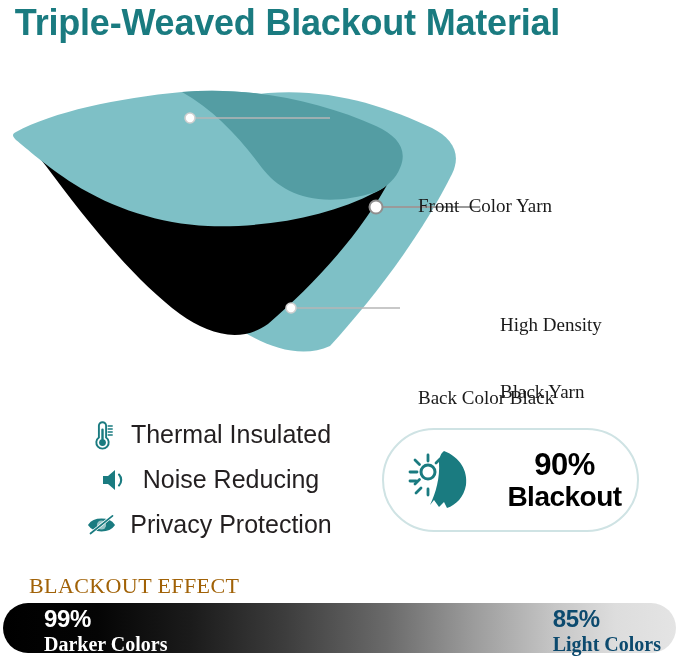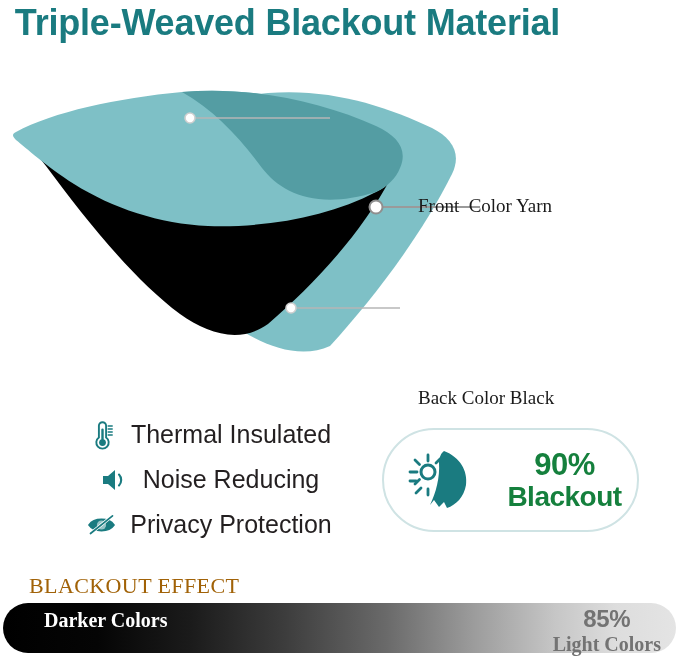--- a/index.html
+++ b/index.html
@@ -104,21 +104,21 @@
     flex: 0 0 74px;
     margin-left: 22px;
     display: flex;
     align-items: center;
     justify-content: center;
   }
   .badge-text {
     margin-left: 12px;
     text-align: center;
     font-family: "Liberation Sans", sans-serif;
-    color: #15803d;
+    color: #000000;
     line-height: 1.04;
   }
   .badge-pct {
     font-size: 31px;
     font-weight: bold;
     letter-spacing: -0.5px;
   }
   .badge-word {
     font-size: 28px;
     font-weight: bold;
@@ -158,22 +158,22 @@
     position: absolute;
     left: 44px;
     top: 607px;
     color: #ffffff;
     line-height: 1.0;
   }
   .bar-right {
     position: absolute;
     right: 18px;
     top: 607px;
-    color: #737373;
-    text-align: center;
+    color: #0c4a6e;
+    text-align: left;
     line-height: 1.0;
   }
   .bar-pct {
     font-family: "Liberation Sans", sans-serif;
     font-weight: bold;
     font-size: 24px;
     letter-spacing: -0.3px;
     display: block;
   }
   .bar-sub {
@@ -235,20 +235,24 @@
     </g>
 
     <g stroke="#b6b6b6" stroke-width="1.6" fill="none">
       <line x1="297" y1="220" x2="400" y2="220"></line>
       <circle cx="291" cy="220" r="5" fill="#ffffff" stroke="#cfcfcf" stroke-width="1.6"></circle>
     </g>
   </svg>
 
   <div class="callout-label callout-front">Front  Color Yarn</div>
 
+  <div class="callout-label callout-black">
+    <div>High Density</div>
+    <div>Black Yarn</div>
+  </div>
 
   <div class="callout-label callout-back">Back Color Black</div>
 </div>
 
 <div class="features">
 
   <div class="feature-row">
     <span class="feature-icon">
       <svg width="24" height="32" viewBox="0 0 24 32" xmlns="http://www.w3.org/2000/svg">
         <path d="M11.5 3.2 a3.6 3.6 0 0 1 3.6 3.6 v11.6 a6.2 6.2 0 1 1 -7.2 0 V6.8 A3.6 3.6 0 0 1 11.5 3.2 Z" fill="none" stroke="#1a7b80" stroke-width="1.9"></path>
@@ -314,19 +318,20 @@
     <span class="badge-pct">90%</span>
     <span class="badge-word">Blackout</span>
   </span>
 </div>
 
 <div class="effect-title">BLACKOUT EFFECT</div>
 
 <div class="gradient-bar"></div>
 
 <div class="bar-left">
+  <span class="bar-pct">99%</span>
   <span class="bar-sub">Darker Colors</span>
 </div>
 
 <div class="bar-right">
   <span class="bar-pct">85%</span>
   <span class="bar-sub">Light Colors</span>
 </div>
 
 </body></html>

